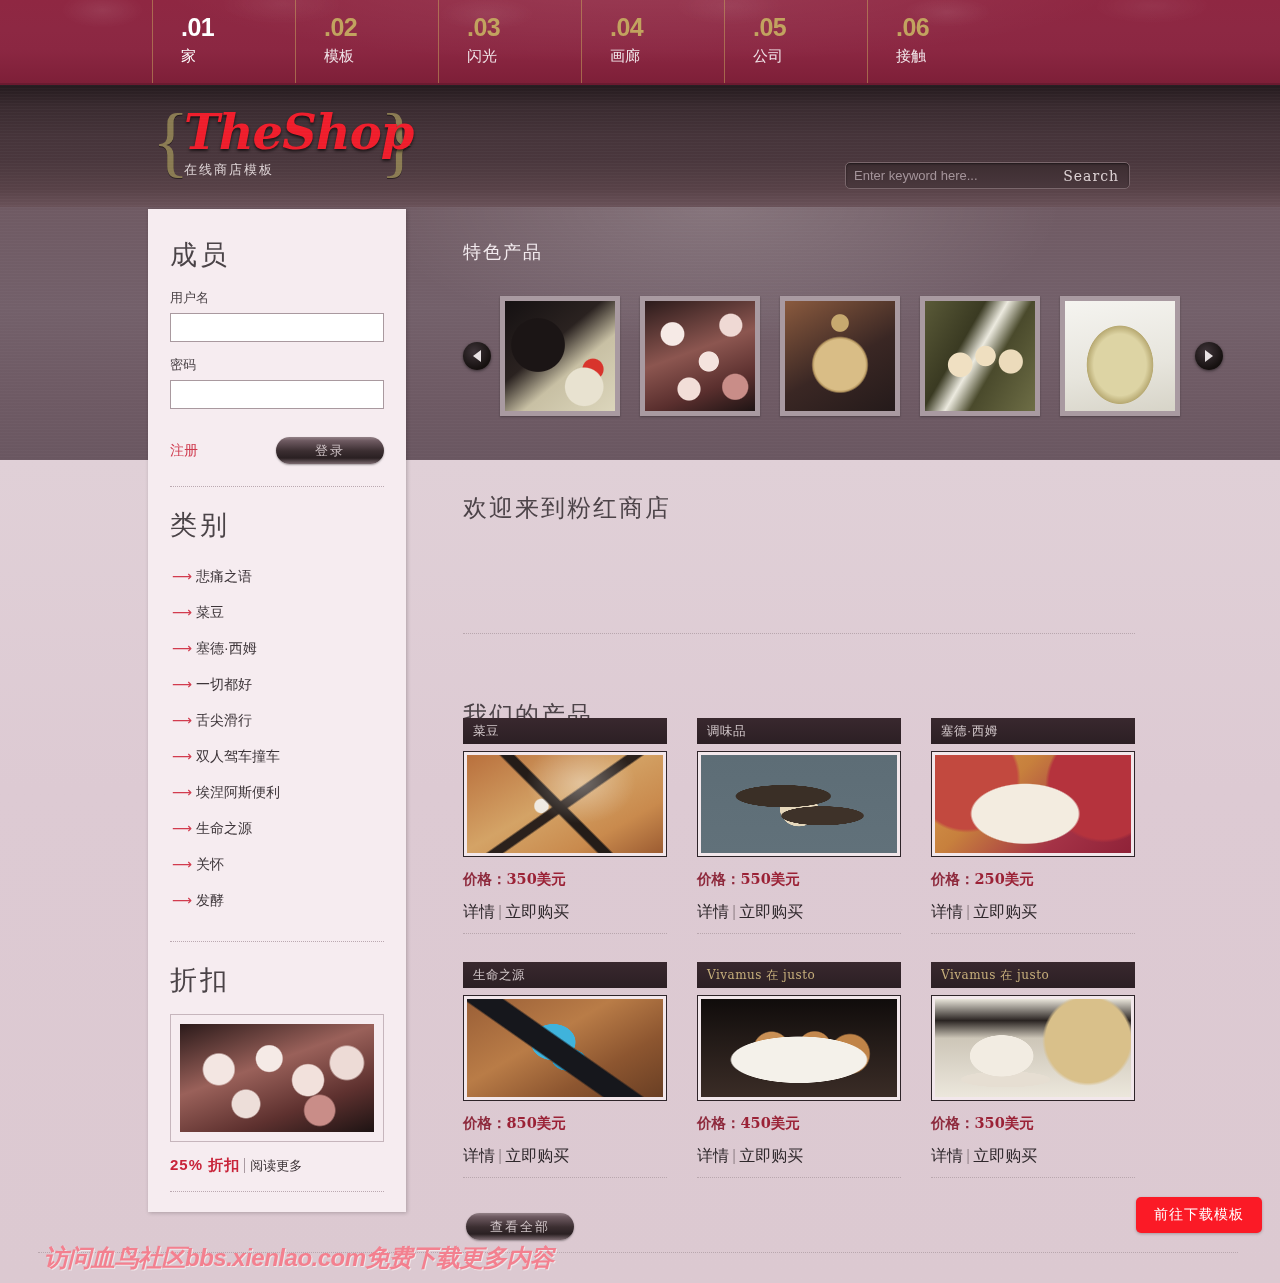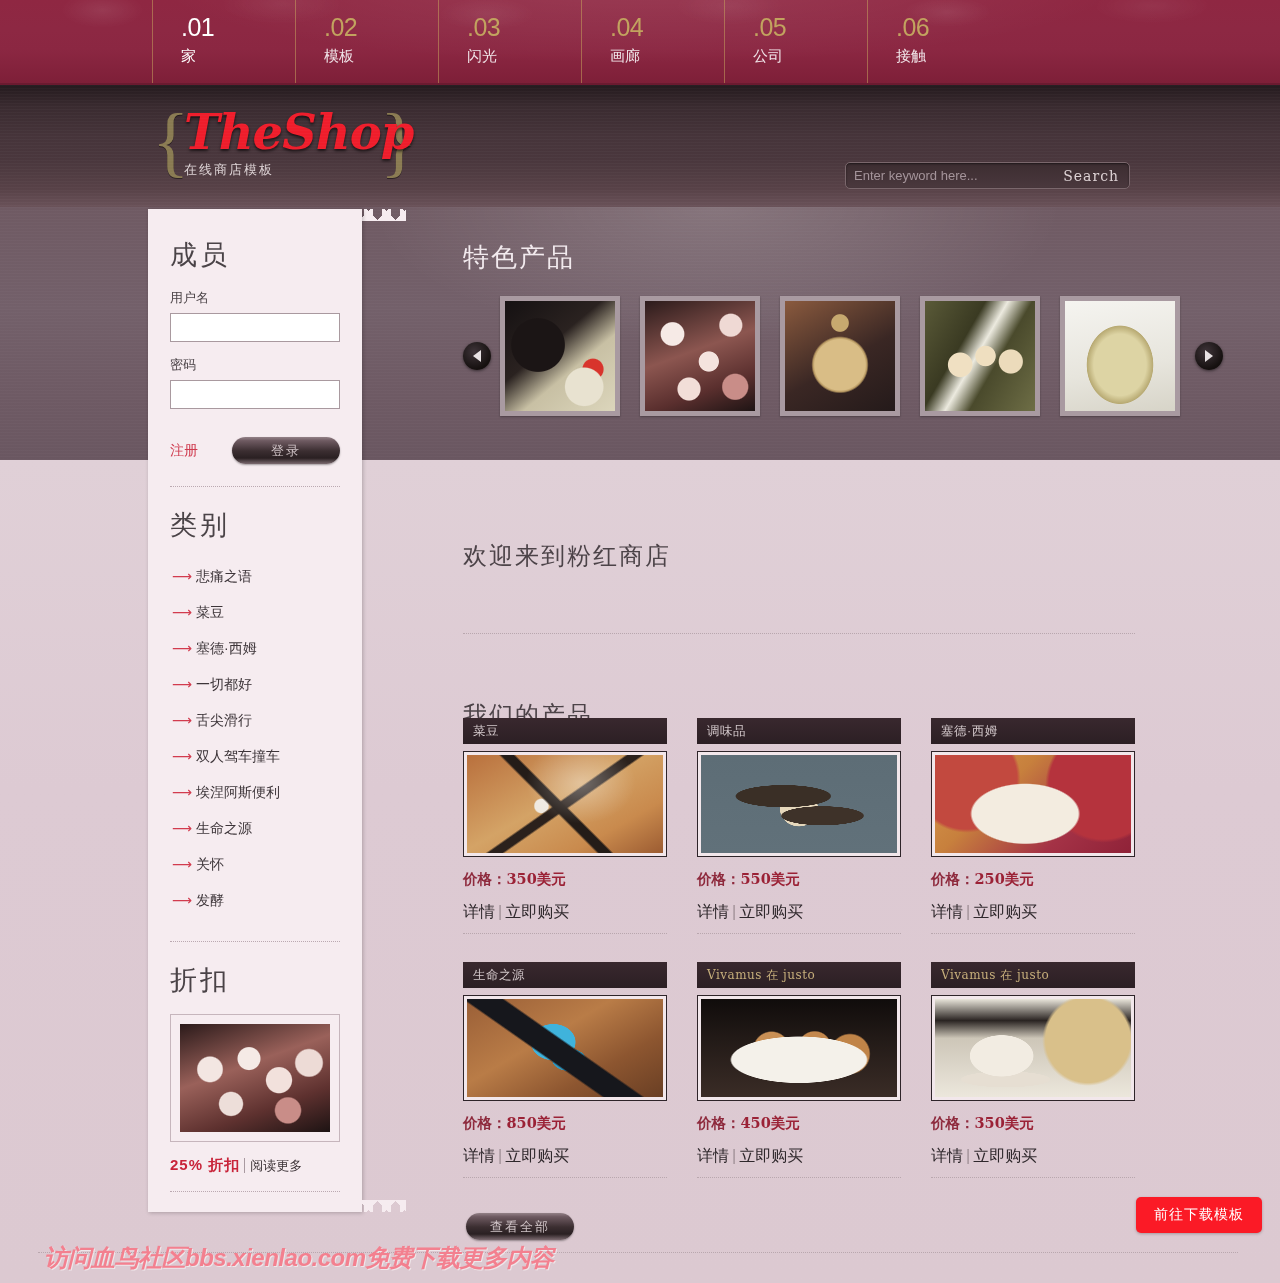--- a/index.html
+++ b/index.html
@@ -33,21 +33,21 @@
   }
   .navlist { position: absolute; left: 152px; top: 0; height: 85px; display: flex; }
   .navitem {
     position: relative; width: 143px; height: 85px;
     padding: 14px 0 0 28px; cursor: pointer;
     border-left: 1px solid rgba(197,160,92,0.55);
   }
   .navitem:first-child { border-left: 1px solid rgba(197,160,92,0.55); }
   .navnum {
     font-family: "Liberation Sans", sans-serif;
-    font-size: 25px; font-weight: normal; line-height: 26px;
+    font-size: 25px; font-weight: bold; line-height: 26px;
     color: #c2a35f; letter-spacing: -0.5px;
   }
   .navitem.active .navnum { color: #ffffff; }
   .navlabel {
     margin-top: 7px; font-size: 15px; color: #f0e4e8; line-height: 18px;
   }
   .navitem.active .navlabel { color: #ffffff; }
 
   
   .header {
@@ -110,21 +110,21 @@
     background: repeating-linear-gradient(180deg, rgba(255,255,255,.02) 0 1px, rgba(0,0,0,0) 1px 3px);
   }
   .bodybg {
     position: absolute; left: 0; top: 460px; width: 1280px; height: 823px;
     background: linear-gradient(180deg, #e0d0d7 0%, #ddcad3 40%, #dcc9d1 100%);
   }
 
   
   .featured-title {
     position: absolute; left: 463px; top: 240px;
-    font-family: "Liberation Serif", serif; font-size: 26px; color: #f2eaee;
+    font-family: "Liberation Serif", serif; font-size: 18px; color: #f2eaee;
     letter-spacing: 2px;
   }
   .slider { position: absolute; left: 463px; top: 296px; width: 760px; height: 130px; }
   .thumbs { position: absolute; left: 37px; top: 0; display: flex; gap: 20px; }
   .thumb {
     width: 120px; height: 120px; padding: 5px; background: #a99aa1;
     box-shadow: 0 1px 2px rgba(0,0,0,.3);
     cursor: pointer; overflow: hidden;
   }
   .thumb .inner { width: 110px; height: 110px; overflow: hidden; position: relative; }
@@ -135,21 +135,21 @@
     box-shadow: 0 1px 3px rgba(0,0,0,.5);
   }
   .arrowbtn.prev { left: 0px; }
   .arrowbtn.next { right: 0px; }
   .tri { width: 0; height: 0; border-top: 6px solid transparent; border-bottom: 6px solid transparent; }
   .tri.l { border-right: 8px solid #e8e2e4; }
   .tri.r { border-left: 8px solid #e8e2e4; }
 
   
   .sidebar {
-    position: absolute; left: 148px; top: 209px; width: 214px;
+    position: absolute; left: 148px; top: 209px; width: 258px;
     background: #f6ecf0;
     box-shadow: 1px 1px 4px rgba(0,0,0,.22);
     padding: 28px 22px 18px 22px;
   }
   .zig {
     position: absolute; left: 148px; width: 258px; height: 12px;
     background-size: 18px 12px; background-repeat: repeat-x;
   }
   .zig.top {
     top: 209px;
@@ -197,21 +197,21 @@
     border: 1px solid #c6b5bc; padding: 9px; background: #f6ecf0; margin-top: 4px;
   }
   .promo-img { width: 100%; height: 108px; overflow: hidden; position: relative; }
   .promo-line { margin-top: 14px; font-size: 15px; }
   .promo-pct { font-family: Liberation Sans, sans-serif; font-weight: bold; color: #c8243a; letter-spacing: 1px; }
   .promo-more { color: #3a3135; font-size: 13px; border-left: 1px solid #a99aa1; padding-left: 5px; margin-left: 4px; cursor:pointer; }
 
   
   .welcome-h {
     position: absolute; left: 463px; top: 492px;
-    font-family: Liberation Mono, monospace; font-size: 24px; color: #4c4348; letter-spacing: 2px; margin-top: 48px;
+    font-family: Liberation Mono, monospace; font-size: 24px; color: #4c4348; letter-spacing: 2px;
   }
   .welcome-p {
     position: absolute; left: 463px; top: 540px; width: 672px;
     font-family: "Liberation Serif", serif; font-size: 14.5px; line-height: 27px; color: #3e3539;
   }
   .welcome-p a { color: #e02030; text-decoration: none; cursor: pointer; }
   .contentrule {
     position: absolute; left: 463px; top: 633px; width: 672px;
     border-top: 1px dotted #b9a7ae;
   }

